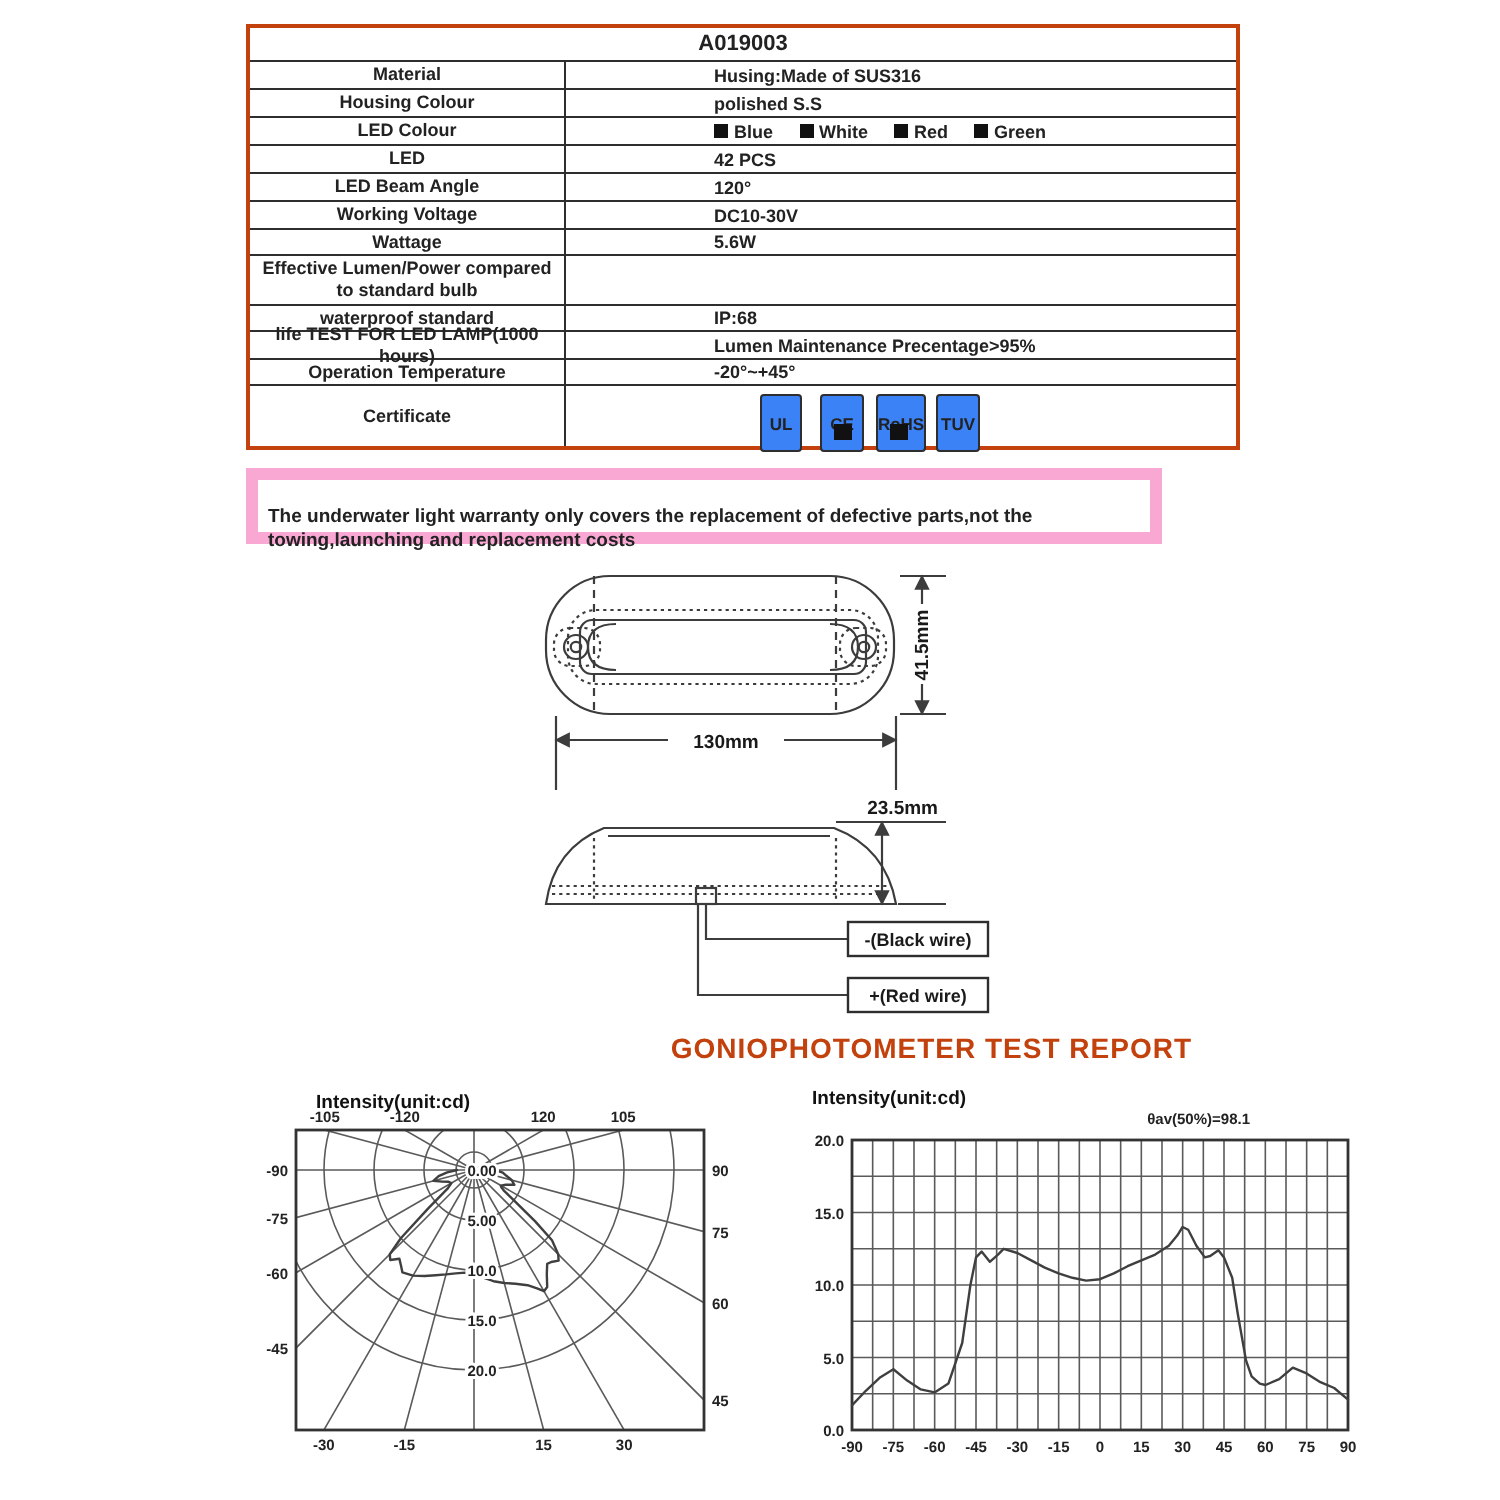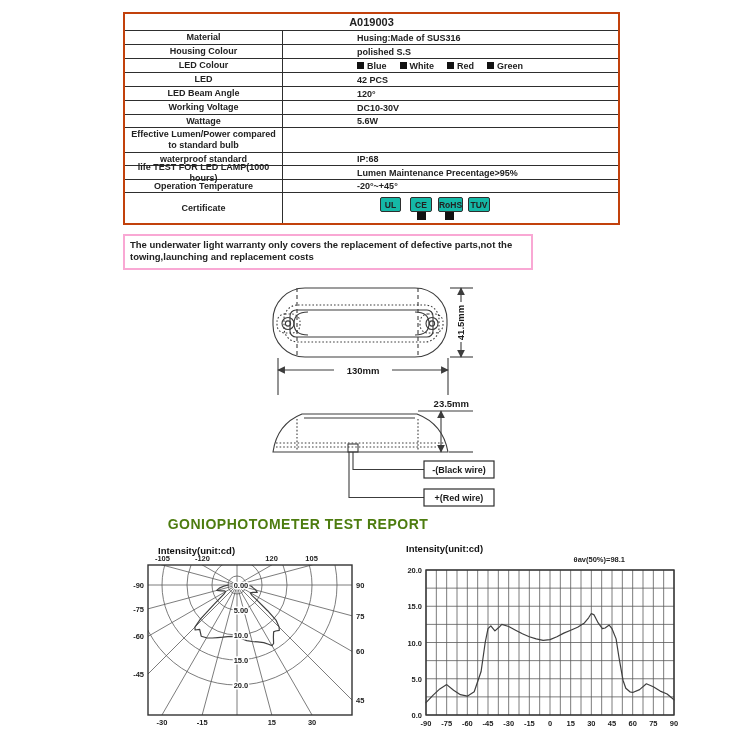--- a/index.html
+++ b/index.html
@@ -14,30 +14,30 @@
   .t-row{display:flex;border-bottom:1px solid #2e2e2e;box-sizing:border-box;gap:34px;}
   .t-row:last-child{border-bottom:none;}
   .t-label{width:158px;box-sizing:border-box;border-right:1px solid #2e2e2e;
            display:flex;align-items:center;justify-content:center;text-align:center;
            font:700 9px/11px "Liberation Sans",sans-serif;padding:1px 4px;}
   .t-value{flex:1;display:flex;align-items:center;padding-left:40px;
            font:700 9px "Liberation Sans",sans-serif;position:relative;}
   .led-item{display:inline-flex;align-items:center;margin-right:13px;text-align:center;}
   .sq{display:inline-block;width:7px;height:7px;background:#111;margin-right:3px;}
   .cert-area{padding-left:0;}
-  .cert-box{position:absolute;top:4px;height:15px;border:1px solid #2e2e2e;border-radius:2px;
+  .cert-box{position:absolute;top:4px;height:29px;border:1px solid #2e2e2e;border-radius:2px;
             display:flex;align-items:center;justify-content:center;
-            font:700 8.5px "Liberation Sans",sans-serif;background:#14b8a6;box-sizing:border-box;}
+            font:700 8.5px "Liberation Sans",sans-serif;background:#3b82f6;box-sizing:border-box;}
   .cert-mark{position:absolute;top:19px;width:9px;height:8px;background:#111;}
-  .warranty{left:123px;top:234px;width:410px;height:36px;border:2px solid #f9a8d4;box-sizing:border-box;
-            font:700 9.5px/12px "Liberation Sans",sans-serif;padding:3px 5px;}
+  .warranty{left:123px;top:234px;width:458px;height:36px;border:6px solid #f9a8d4;box-sizing:border-box;
+            font:700 9.5px/12px "Liberation Sans",sans-serif;padding:13px 5px;}
 
   
-  .report-heading{left:0;top:516px;width:596px;text-align:center;
-                  font:700 14px "Liberation Sans",sans-serif;letter-spacing:.5px;color:#4d7c0f;}
+  .report-heading{left:0;top:516px;width:596px;text-align:right;
+                  font:700 14px "Liberation Sans",sans-serif;letter-spacing:.5px;color:#c2410c;}
 
   
   svg{overflow:visible;}
   .ln{stroke:#3c3c3c;stroke-width:1.1;fill:none;}
   .dash{stroke-dasharray:4 3;}
   .dot{stroke-dasharray:1.6 2;}
   .dimtext{font:700 9.5px "Liberation Sans",sans-serif;fill:#1a1a1a;}
   .wirebox{stroke:#2e2e2e;stroke-width:1.2;fill:#fff;}
   .wiretext{font:700 9px "Liberation Sans",sans-serif;fill:#1a1a1a;}
 

